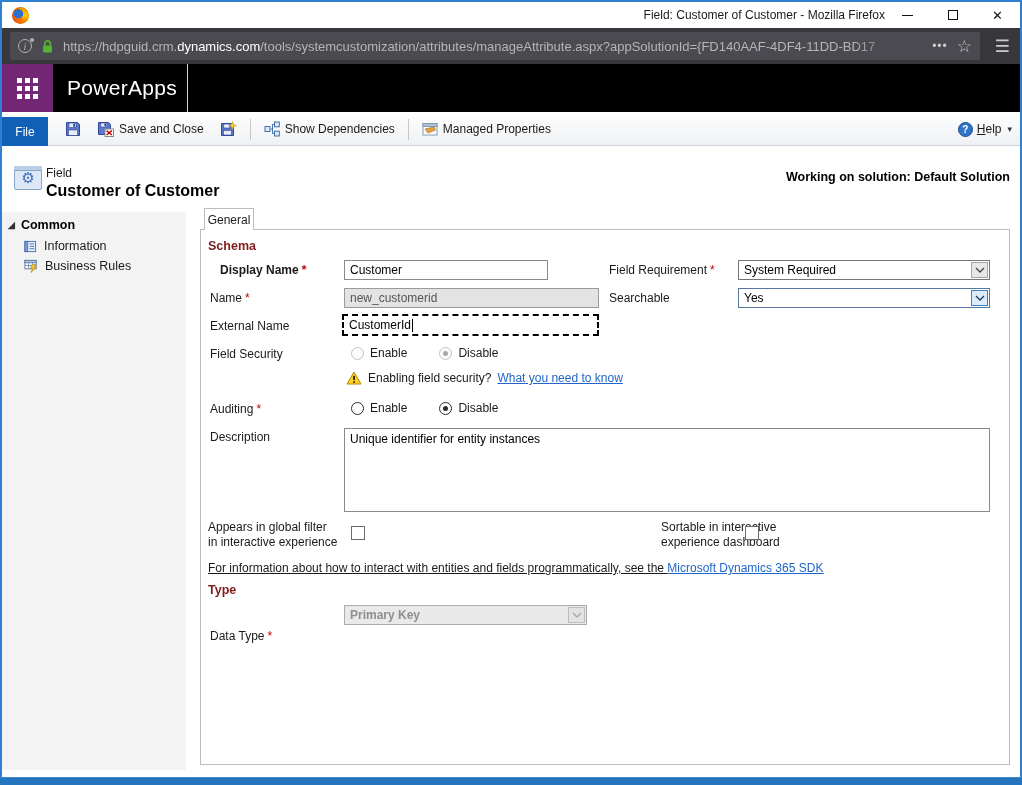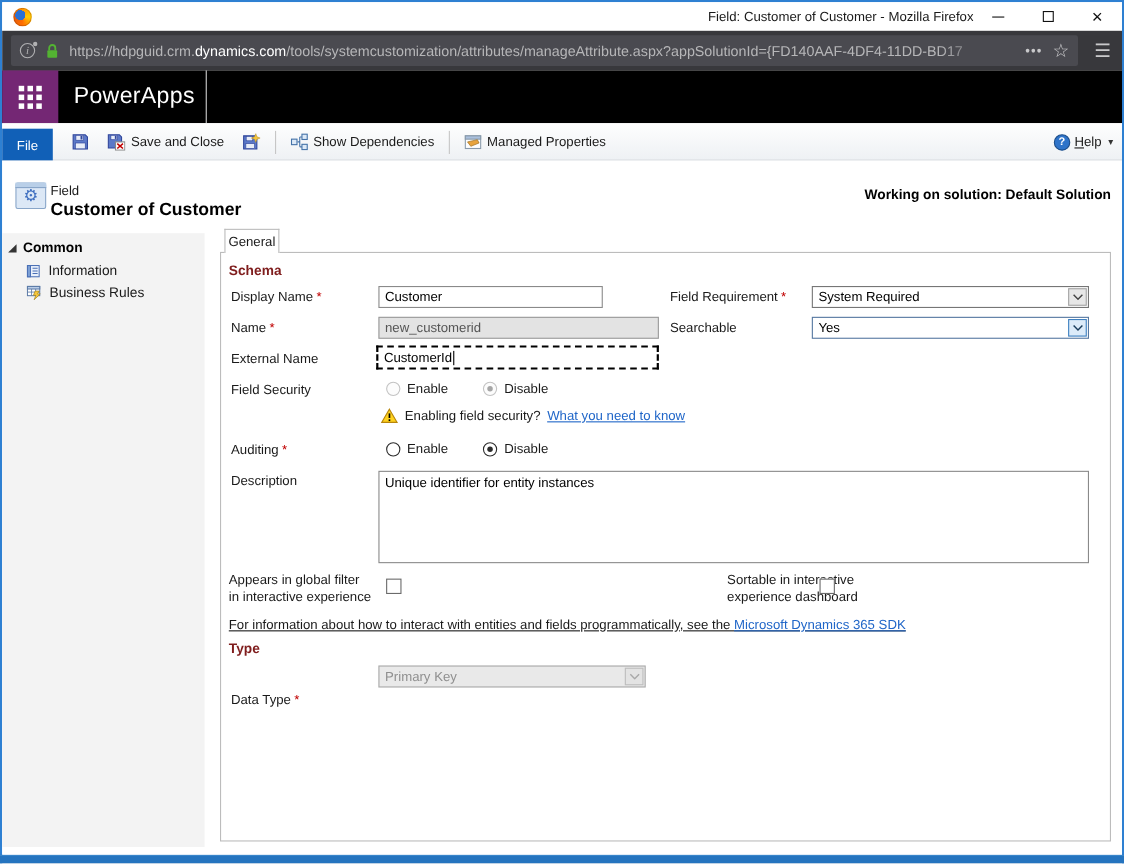--- a/index.html
+++ b/index.html
@@ -283,21 +283,21 @@
         </svg>
         <span>Business Rules</span>
       </div>
     </div>
 
     <div class="tab-general">General</div>
     <div class="panel">
 
       <div class="sec-heading" style="top:9px;">Schema</div>
 
-      <div class="flabel" style="left:9px; top:33px;">
+      <div class="flabel" style="left:19px; top:33px;font-weight:bold;">
         <span>Display Name</span><span class="req">*</span>
       </div>
       <div class="tbox" style="left:143px; top:30px; width:204px;">
         <span>Customer</span>
       </div>
       <div class="flabel" style="left:408px; top:33px;">
         <span>Field Requirement</span><span class="req">*</span>
       </div>
       <div class="combo" style="left:537px; top:30px; width:252px;">
         <span class="val">System Required</span>
@@ -381,21 +381,21 @@
       <span class="checkbox" style="left:544px; top:296px;"></span>
 
       <div class="sdk-row" style="top:331px;">
         <span>For information about how to interact with entities and fields programmatically, see the </span><a class="link">Microsoft Dynamics 365 SDK</a>
       </div>
 
       <div class="sec-heading" style="top:353px;">Type</div>
       <div class="flabel" style="left:9px; top:399px;">
         <span>Data Type</span><span class="req">*</span>
       </div>
-      <div class="combo disabled" style="left:143px; top:375px; width:243px;">
+      <div class="combo disabled" style="left:143px; top:375px; width:243px;font-weight:bold;">
         <span class="val">Primary Key</span>
         <span class="dd">
           <svg width="10" height="6" viewBox="0 0 10 6">
               <polyline points="1,1 5,5 9,1" fill="none" stroke="currentColor" stroke-width="1.3"></polyline>
             </svg>
         </span>
       </div>
 
     </div>
   </div>

